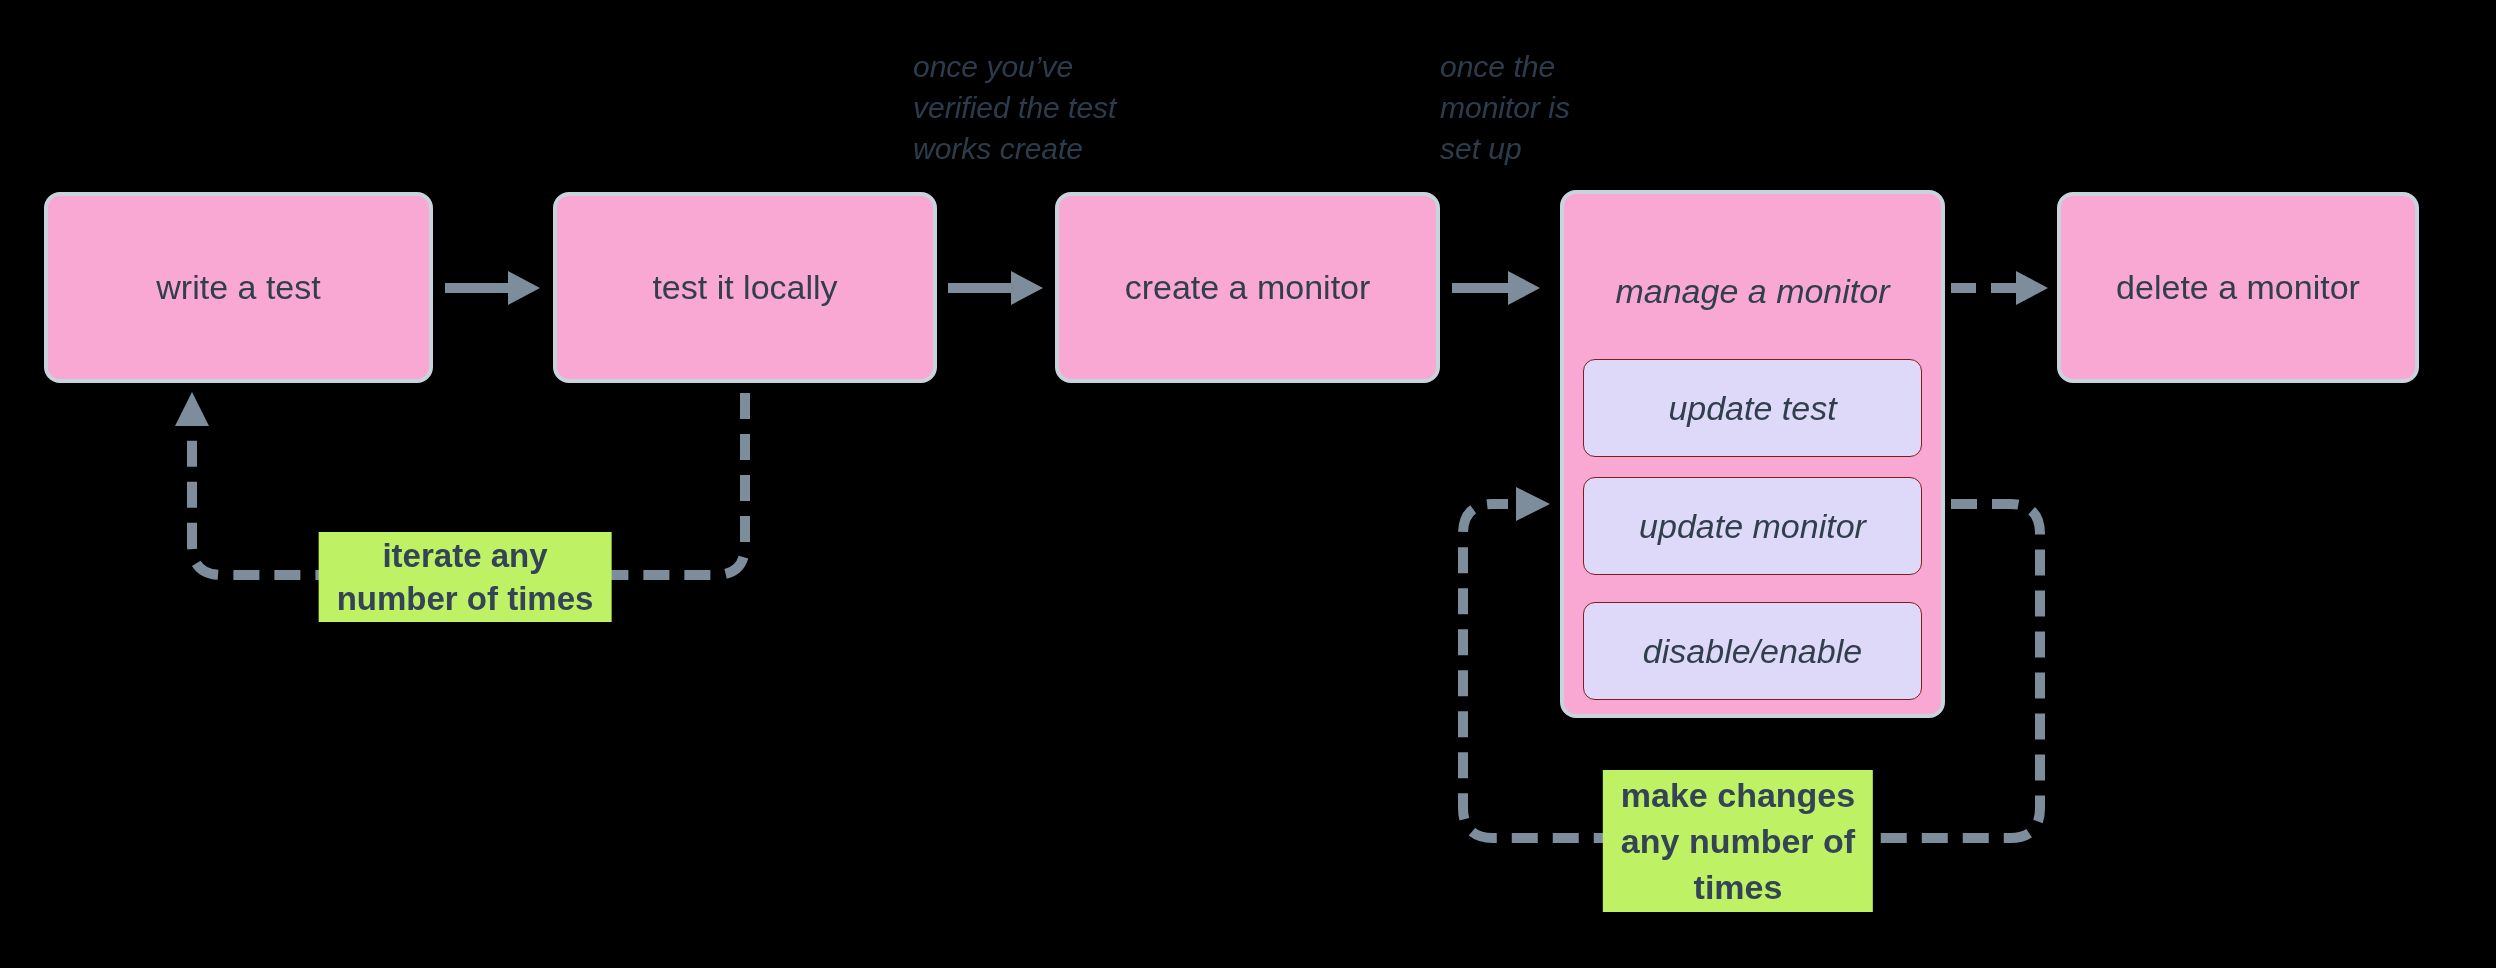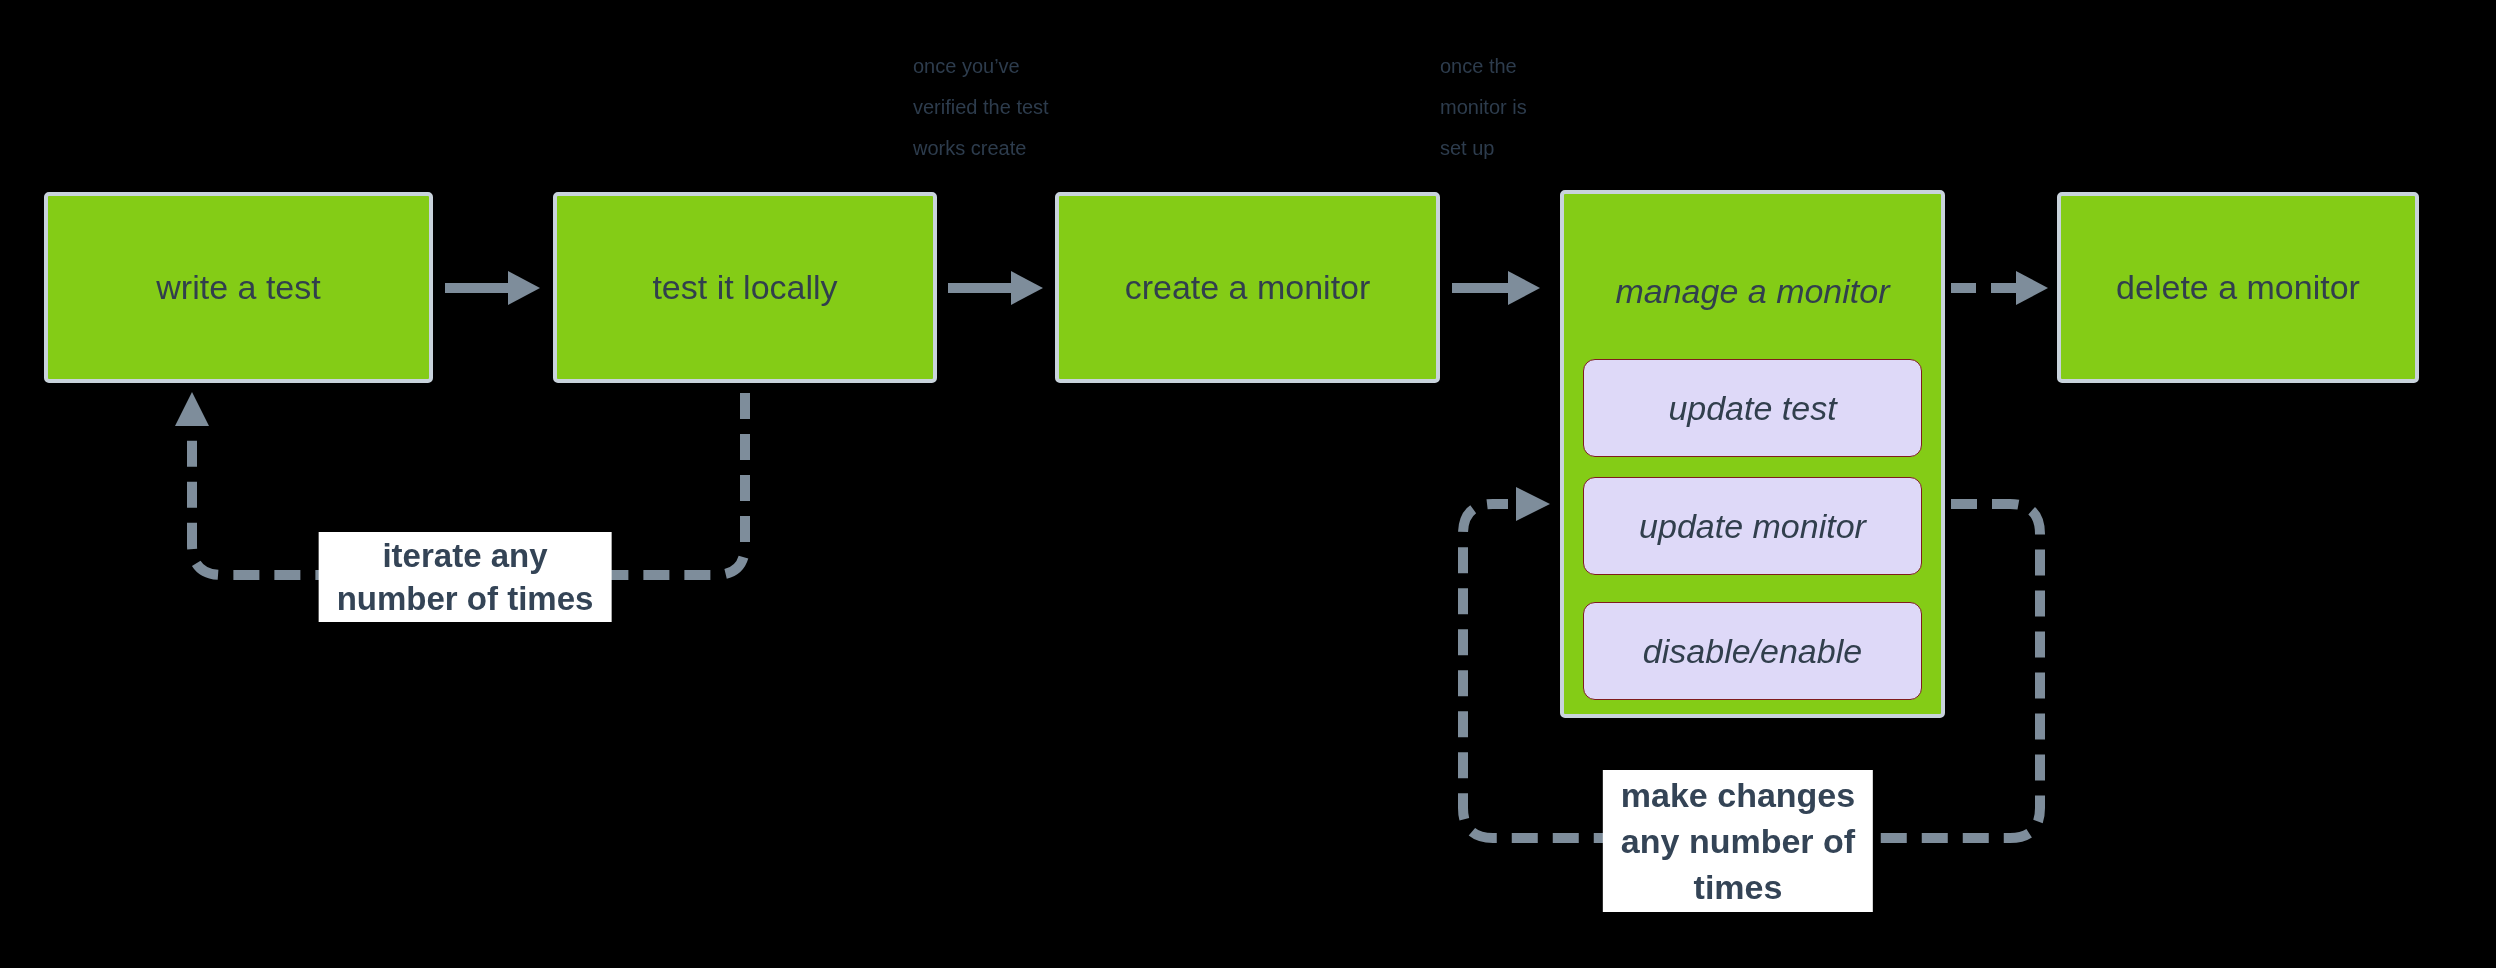--- a/index.html
+++ b/index.html
@@ -4,45 +4,45 @@
 <style>
   html,body{margin:0;padding:0;background:#000;}
   body{
     width:2496px;height:968px;position:relative;overflow:hidden;
     font-family:"Liberation Sans",sans-serif;
   }
   #diagram{position:absolute;inset:0;}
   svg.connectors{position:absolute;left:0;top:0;}
   .node{
     position:absolute;box-sizing:border-box;
-    background:#84cc16;border:4px solid #c9d3dc;border-radius:5px;
+    background:#f9a8d4;border:4px solid #c9d3dc;border-radius:16px;
     display:flex;align-items:center;justify-content:center;
     color:#313f4d;font-size:34px;font-weight:normal;
   }
   .node .node-label{white-space:nowrap;}
   .node.manage{display:block;font-style:italic;}
   .manage-title{
     position:absolute;left:0;right:0;top:78px;text-align:center;
     color:#313f4d;font-size:34px;white-space:nowrap;
   }
   .action{
     position:absolute;box-sizing:border-box;
     background:#ded9f8;border:1px solid #7f1d1d;border-radius:12px;
     display:flex;align-items:center;justify-content:center;
     color:#313f4d;font-size:34px;
     left:19px;width:339px;height:98px;
   }
   .annotation{
-    position:absolute;font-size:20px;line-height:41px;
+    position:absolute;font-style:italic;font-size:30px;line-height:41px;
     color:#2d3c4d;white-space:nowrap;
   }
   .annotation span{display:block;}
   .loop-label{
     position:absolute;transform:translateX(-50%);
-    background:#ffffff;color:#344456;font-weight:bold;
+    background:#bef264;color:#344456;font-weight:bold;
     text-align:center;white-space:nowrap;padding:2px 18px;
   }
   .loop-label span{display:block;}
   .loop-label.iterate{font-size:33px;line-height:43px;}
   .loop-label.make-changes{font-size:34px;line-height:46px;}
 </style>
 </head>
 <body>
 
 <div id="diagram">

